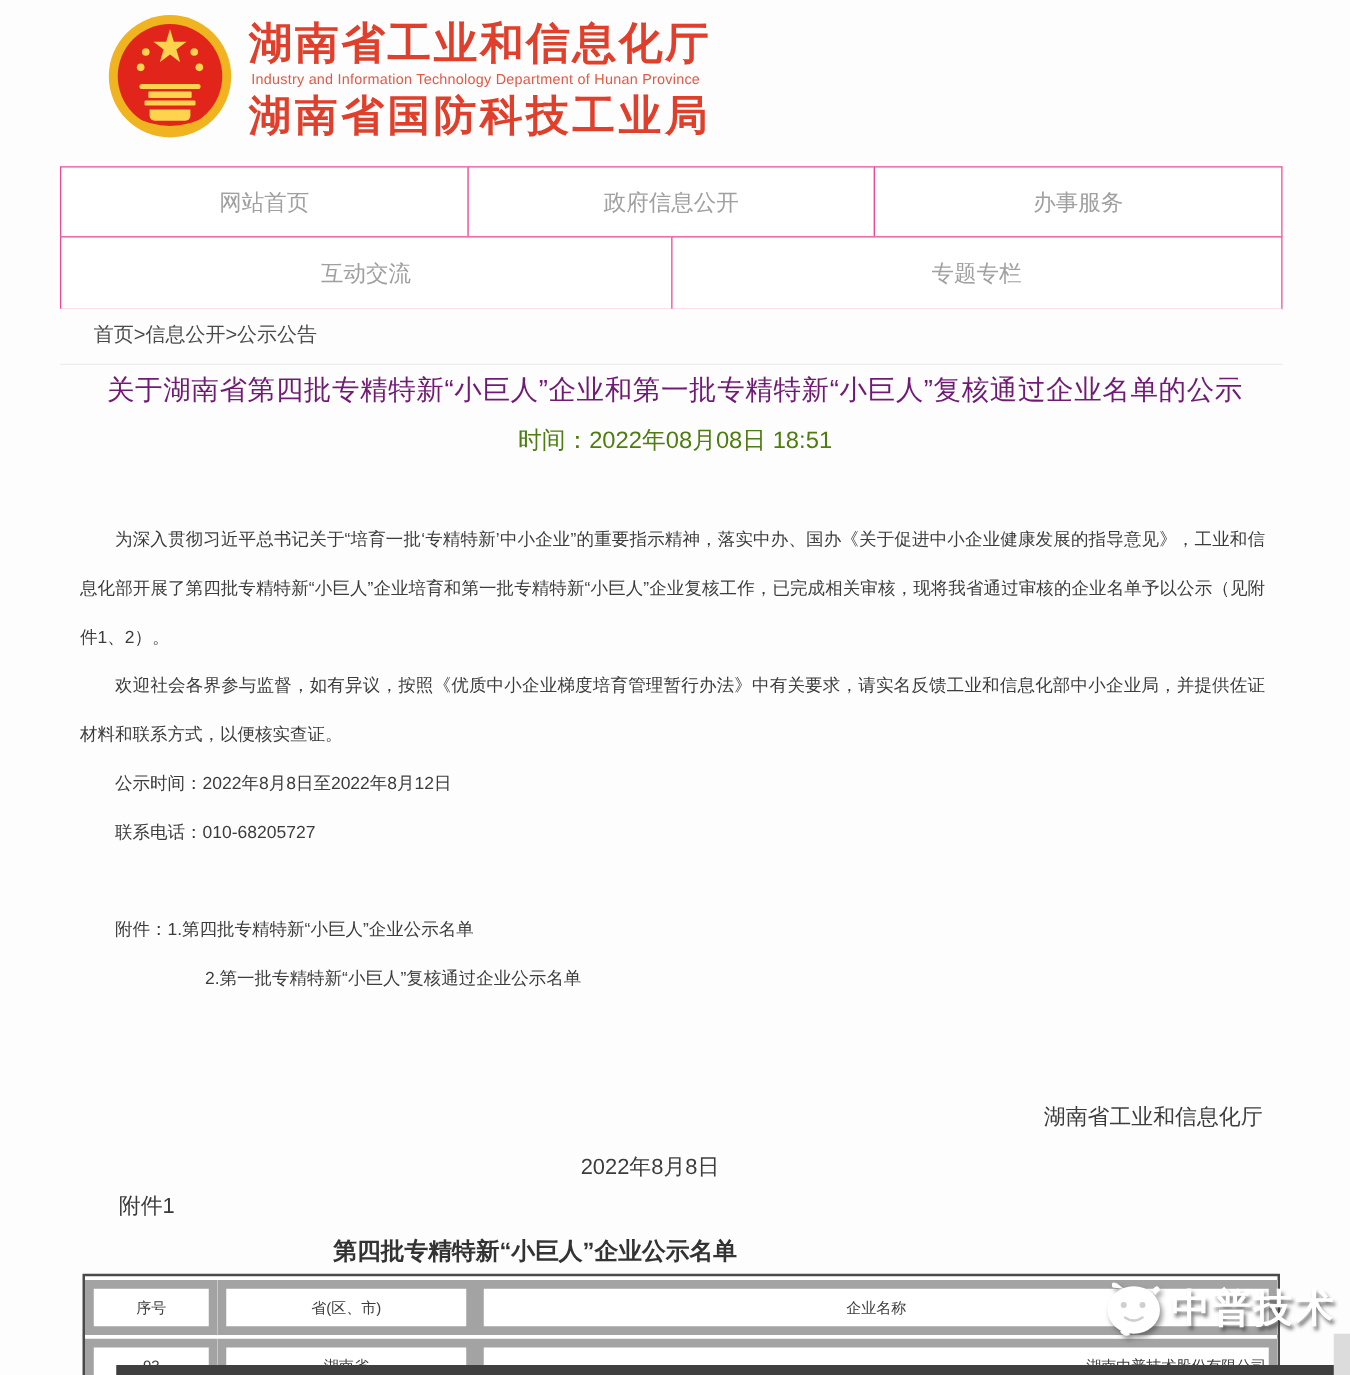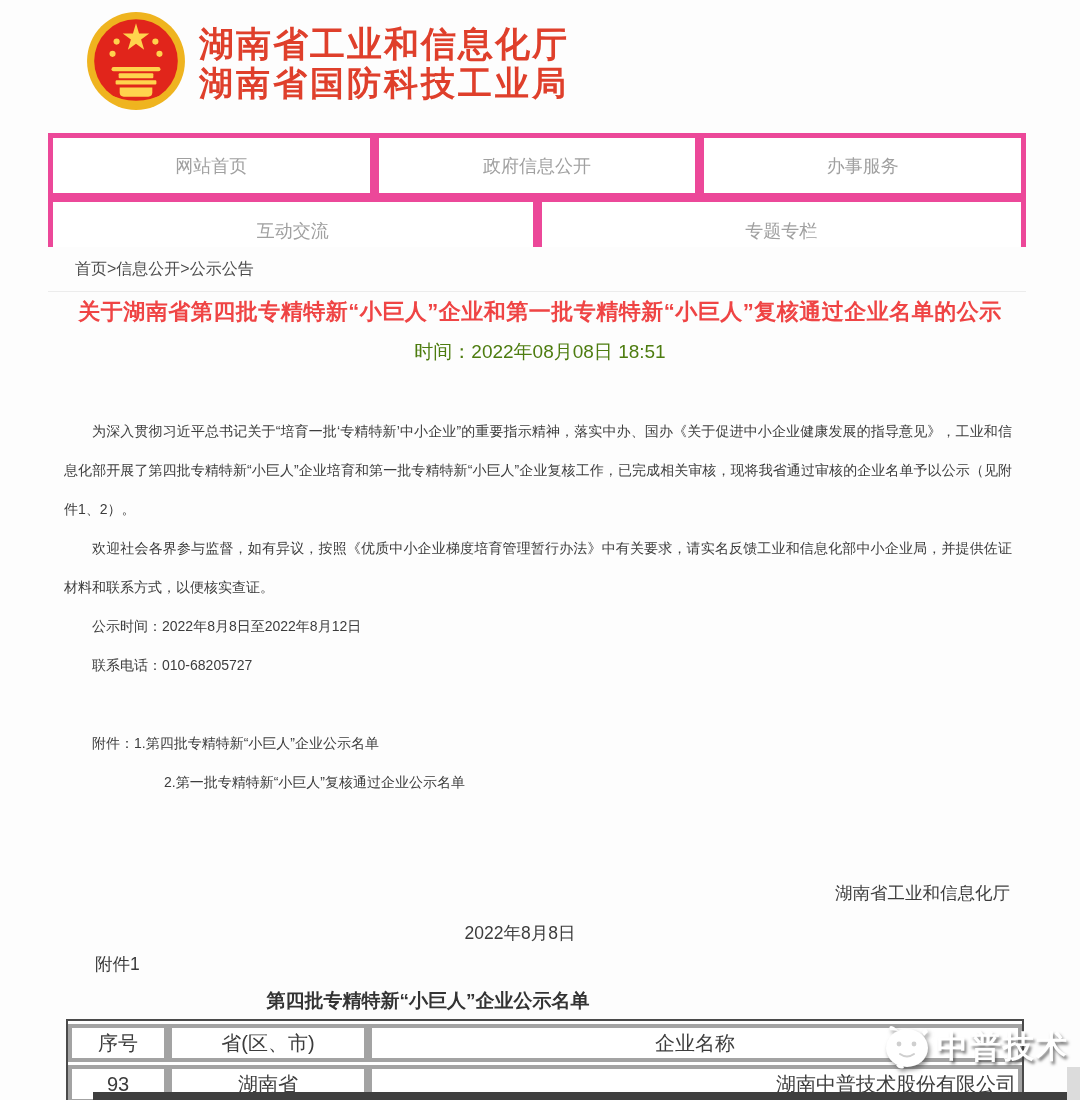--- a/index.html
+++ b/index.html
@@ -14,36 +14,36 @@
   .emblem{width:102px;height:104px;flex:0 0 auto;}
   .org-titles{padding-top:2px;}
   .org-cn1{font-size:35px;font-weight:bold;color:#df3f2b;letter-spacing:2px;line-height:40px;}
   .org-en{font-size:11.5px;color:#e15a45;letter-spacing:.2px;line-height:16px;margin:1px 0 2px 2px;}
   .org-cn2{font-size:34px;font-weight:bold;color:#df3f2b;letter-spacing:3px;line-height:38px;}
   
   .main-nav{position:absolute;left:48px;top:133px;width:978px;}
   .nav-row{display:flex;}
   .nav-cell{
     flex:1;height:55px;display:flex;align-items:center;justify-content:center;
-    background:#fff;border:5px solid #ec4899;margin-left:-1px;
+    background:#fff;border:1px solid #ec4899;margin-left:-1px;
     font-size:18px;color:#a0a0a0;cursor:pointer;
   }
   .nav-row .nav-cell:first-child{margin-left:0;}
   .nav-row.second{margin-top:-1px;}
   .nav-row.second .nav-cell{height:57px;}
   
   .breadcrumb-bar{
     position:absolute;left:48px;top:247px;width:951px;height:44px;
     line-height:44px;padding-left:27px;font-size:16px;color:#4b4b4b;
     border-bottom:1px solid #ececec;background:#fdfdfd;
   }
   
   .article-title{
     position:absolute;left:35px;top:297px;width:1010px;text-align:center;
-    font-size:22px;font-weight:bold;color:#ef4444;letter-spacing:.5px;
+    font-size:22px;font-weight:normal;color:#701a75;letter-spacing:.5px;
   }
   .article-time{
     position:absolute;left:0;top:339px;width:1080px;text-align:center;
     font-size:19px;color:#4d7c0f;
   }
   
   .article-body{
     position:absolute;left:64px;top:412px;width:948px;
     font-size:14px;color:#3c3c3c;line-height:39px;text-align:justify;
   }
@@ -60,22 +60,22 @@
   .table-title{
     position:absolute;left:0;top:988px;width:856px;text-align:center;
     font-size:19px;font-weight:bold;color:#333;
   }
   .giant-table-wrap{
     position:absolute;left:66px;top:1019px;width:954px;
     border:2px solid #4a4a4a;background:#fff;
   }
   table.giant-table{width:100%;border-collapse:separate;border-spacing:0 3px;}
   .giant-table th,.giant-table td{
-    border:4px solid #a3a3a3;height:28px;background:#fff;
-    font-size:20px;color:#3c3c3c;font-weight:normal;text-align:center;padding:1px 2px;
+    border:7px solid #a3a3a3;height:28px;background:#fff;
+    font-size:12px;color:#3c3c3c;font-weight:normal;text-align:center;padding:1px 2px;
   }
   .col-idx{width:88px;}
   .col-prov{width:188px;}
   .giant-table td.company{text-align:right;padding-left:3px;}
   
   .bottom-bar{position:absolute;left:93px;top:1092px;width:987px;height:8px;background:#3f3f3f;z-index:6;}
   .scroll-thumb{position:absolute;right:0;top:1067px;width:13px;height:33px;background:#dcdcdc;z-index:7;}
   
   .watermark{
     position:absolute;left:882px;top:1024px;display:flex;align-items:center;gap:5px;z-index:8;
@@ -100,20 +100,21 @@
     <circle cx="27" cy="42" r="3" fill="#ffd34d"></circle>
     <circle cx="73" cy="42" r="3" fill="#ffd34d"></circle>
     <rect x="26" y="55" width="48" height="4" rx="2" fill="#ffd34d"></rect>
     <rect x="33" y="61" width="34" height="5" rx="1" fill="#ffd34d"></rect>
     <rect x="30" y="68" width="40" height="4" rx="1" fill="#ffd34d"></rect>
     <path d="M34 75 h32 v5 a4 4 0 0 1 -4 4 h-24 a4 4 0 0 1 -4 -4 Z" fill="#ffd34d"></path>
     <path d="M20 80 q30 16 60 0 l-4 6 q-26 12 -52 0 Z" fill="#efb41f"></path>
   </svg>
   <div class="org-titles">
     <div class="org-cn1">湖南省工业和信息化厅</div>
+    <div class="org-en">Industry and Information Technology Department of Hunan Province</div>
     <div class="org-cn2">湖南省国防科技工业局</div>
   </div>
 </div>
 
 <div class="main-nav">
   <div class="nav-row">
     <div class="nav-cell">网站首页</div>
     <div class="nav-cell">政府信息公开</div>
     <div class="nav-cell">办事服务</div>
   </div>

